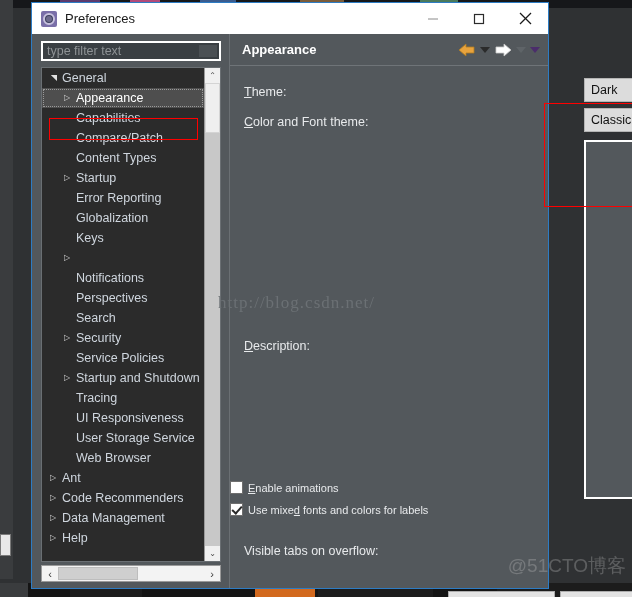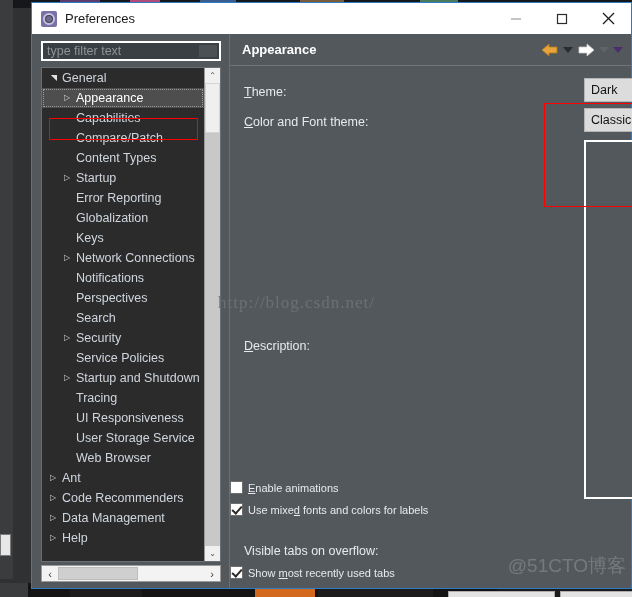--- a/index.html
+++ b/index.html
@@ -68,21 +68,21 @@
     left: 0; bottom: 0;
     width: 28px; height: 14px;
     background: #3a3c3e;
   }
 
   
   #dialog {
     position: absolute;
     left: 31px;
     top: 2px;
-    width: 601px;
+    width: 518px;
     height: 587px;
     background: #53585c;
     border: 1px solid #2d7cc4;
     border-top: 1px solid #2d7cc4;
     box-sizing: border-box;
   }
 
   
   #titlebar {
     position: relative;
@@ -555,21 +555,20 @@
             <div class="tree-row ind1">
               <span class="tw-arrow "></span>
               <span class="tw-label">Globalization</span>
             </div>
             <div class="tree-row ind1">
               <span class="tw-arrow "></span>
               <span class="tw-label">Keys</span>
             </div>
             <div class="tree-row ind1">
               <span class="tw-arrow closed"></span>
-              <span class="tw-label">Network Connections</span>
             </div>
             <div class="tree-row ind1">
               <span class="tw-arrow "></span>
               <span class="tw-label">Notifications</span>
             </div>
             <div class="tree-row ind1">
               <span class="tw-arrow "></span>
               <span class="tw-label">Perspectives</span>
             </div>
             <div class="tree-row ind1">
@@ -690,24 +689,20 @@
           <span><span class="ul">E</span>nable animations</span>
         </div>
 
         <div class="check-row" id="chk-mixed">
           <span class="cb checked"></span>
           <span>Use mixe<span class="ul">d</span> fonts and colors for labels</span>
         </div>
 
         <div id="visible-tabs-label">Visible tabs on overflow:</div>
 
-        <div class="check-row" id="chk-mru">
-          <span class="cb checked"></span>
-          <span>Show <span class="ul">m</span>ost recently used tabs</span>
-        </div>
 
         <div class="btn" id="btn-restore">
           
         </div>
         <div class="btn" id="btn-apply">
           
         </div>
 
       </div>
 

